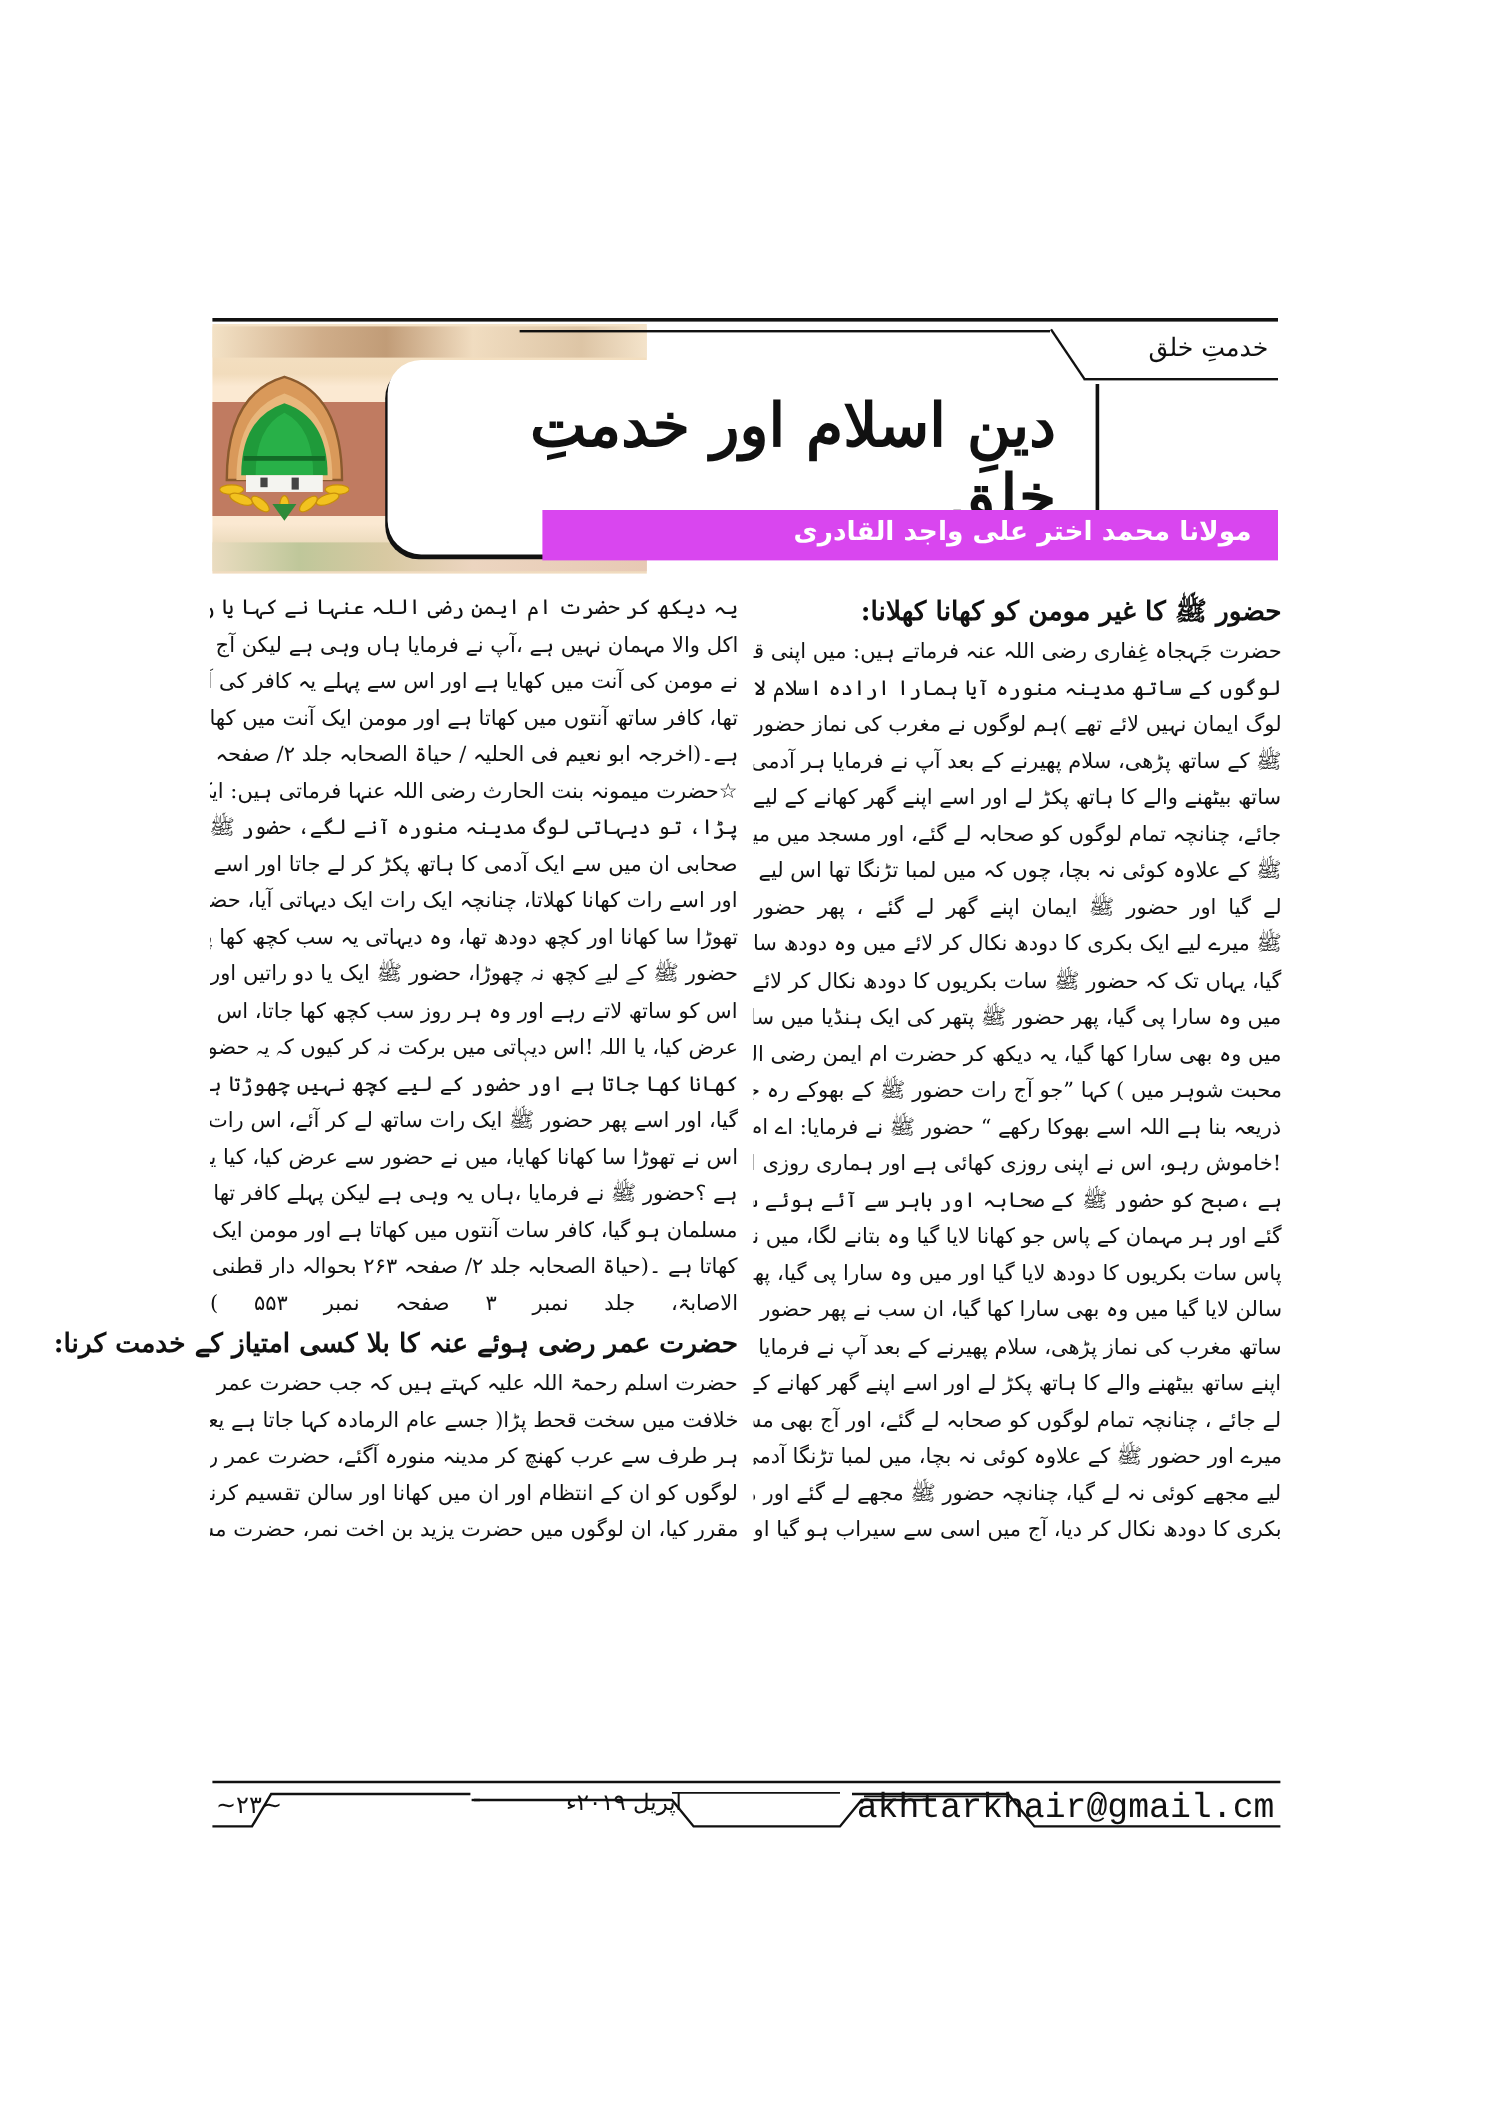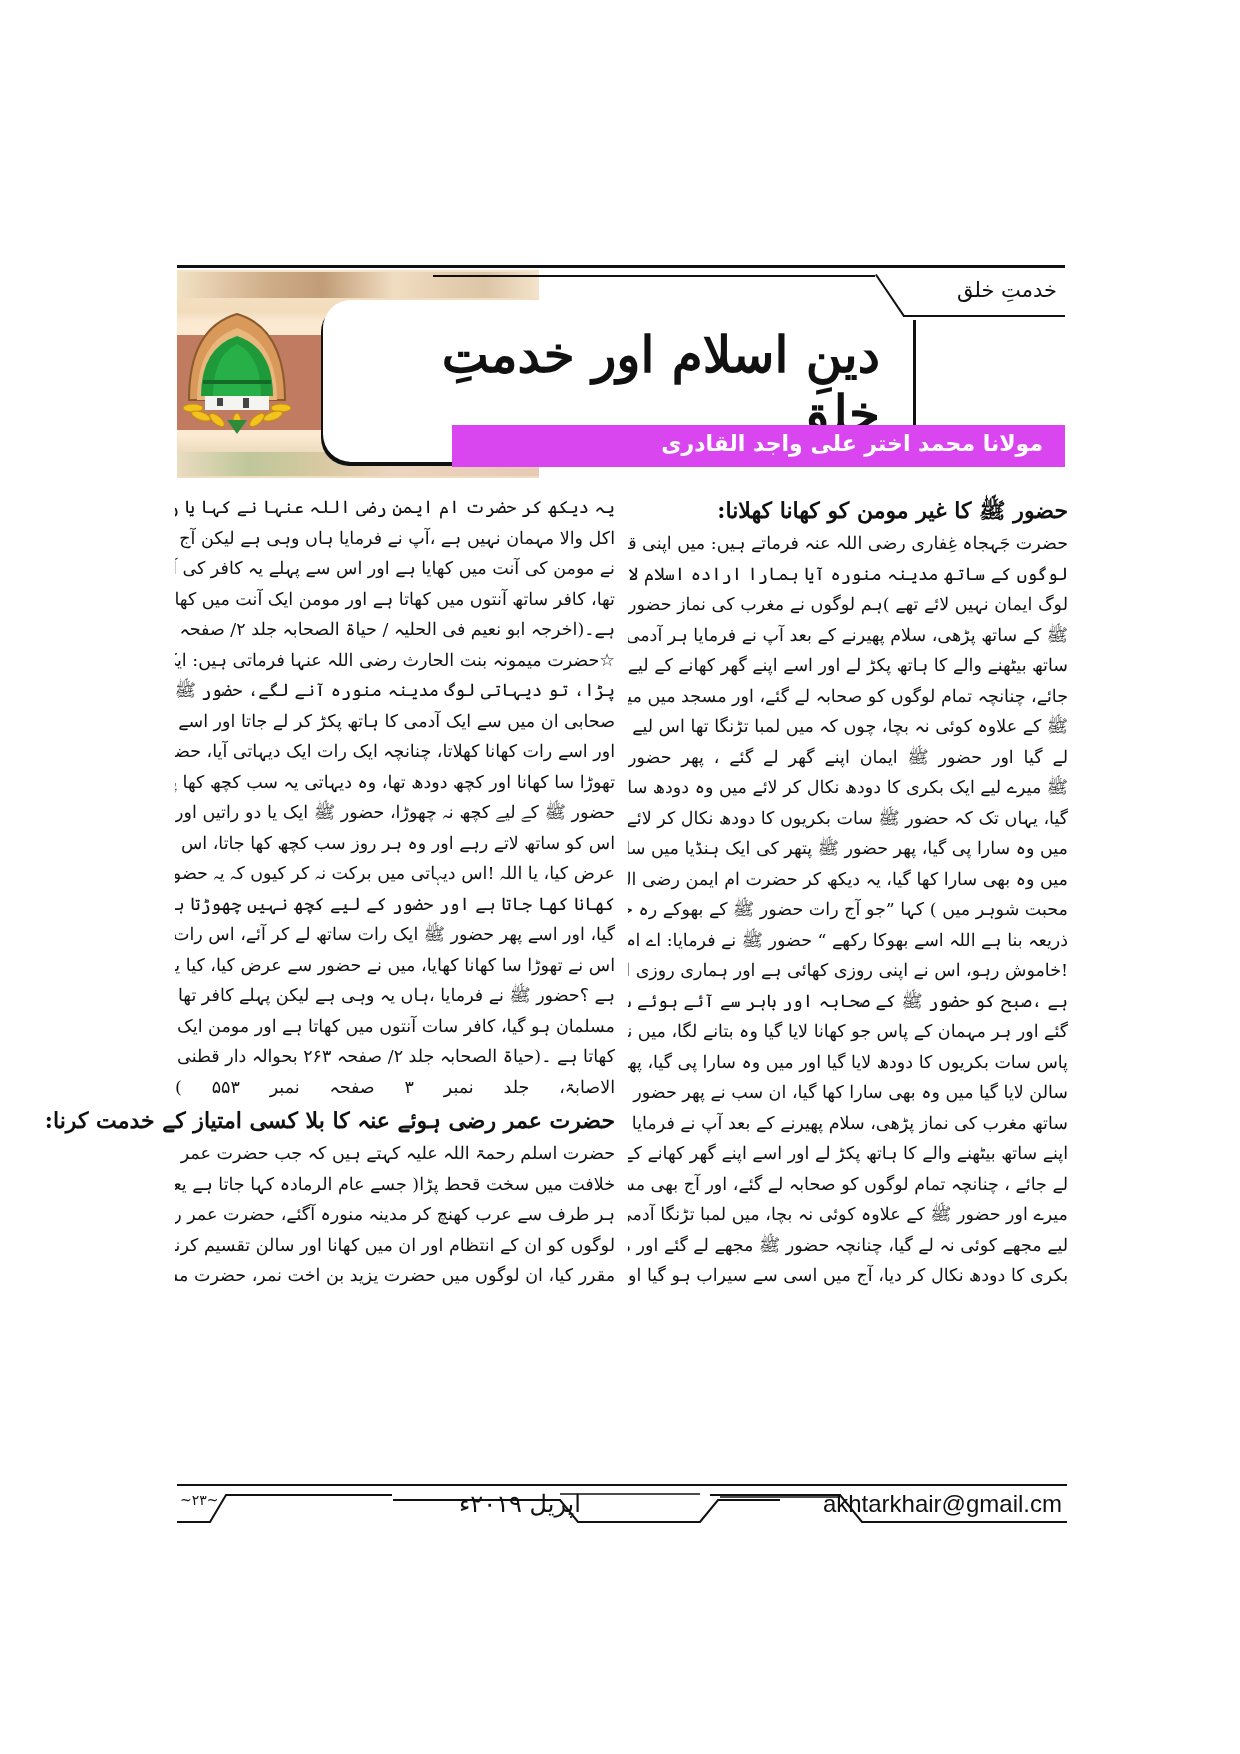--- a/index.html
+++ b/index.html
@@ -21,23 +21,23 @@
   .section-label{position:absolute;right:183px;top:278px;font-size:21px;font-weight:normal;direction:rtl;font-family:"DejaVu Sans",sans-serif;}
   .main-title{position:absolute;left:380px;top:325px;width:500px;text-align:right;font-size:50px;direction:rtl;font-family:"DejaVu Serif",serif;font-weight:bold;letter-spacing:-1px;}
   .author-bar{position:absolute;left:452px;top:425px;width:613px;height:42px;background:#d946ef;color:#fff;}
   .author-name{position:absolute;right:22px;top:6px;font-size:22px;font-weight:bold;direction:rtl;}
   
   .col{position:absolute;top:492px;width:440px;direction:rtl;text-align:justify;font-family:"DejaVu Serif",serif;font-size:17.5px;line-height:30.5px;}
   .col-right{left:628px;}
   .col-left{left:175px;}
   .line{display:block;white-space:nowrap;overflow:hidden;text-align:justify;text-align-last:justify;height:30.5px;}
   .heading{display:block;font-family:"DejaVu Serif",serif;font-weight:bold;font-size:22px;height:36px;line-height:36px;white-space:nowrap;text-align:right;}
-  .ft-page{position:absolute;left:180px;top:1492px;font-size:14px;font-family:"DejaVu Sans",sans-serif;direction:rtl;}
-  .ft-date{position:absolute;left:390px;top:1490px;width:260px;text-align:center;font-size:24px;direction:rtl;font-family:"DejaVu Serif",serif;}
-  .ft-email{position:absolute;right:178px;top:1490px;font-family:Liberation Sans, sans-serif;font-size:24px;}
+  .ft-page{position:absolute;left:180px;top:1492px;font-size:20px;font-family:"DejaVu Sans",sans-serif;direction:rtl;}
+  .ft-date{position:absolute;left:390px;top:1490px;width:260px;text-align:center;font-size:19px;direction:rtl;font-family:"DejaVu Serif",serif;}
+  .ft-email{position:absolute;right:178px;top:1490px;font-family:Liberation Mono, monospace;font-size:29px;}
   svg.frame{position:absolute;left:0;top:0;}
 </style>
 </head>
 <body>
 
 <div class="page">
 
   <div class="banner-bg"></div>
   <div class="banner-strip-top"></div>
   <div class="brown-band"></div>

